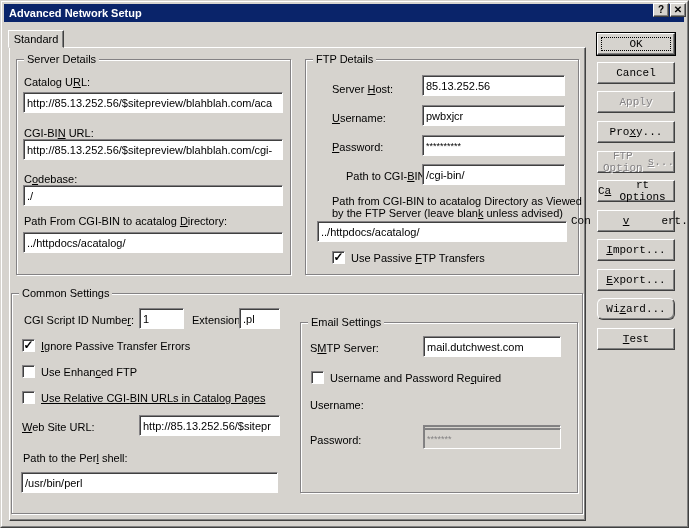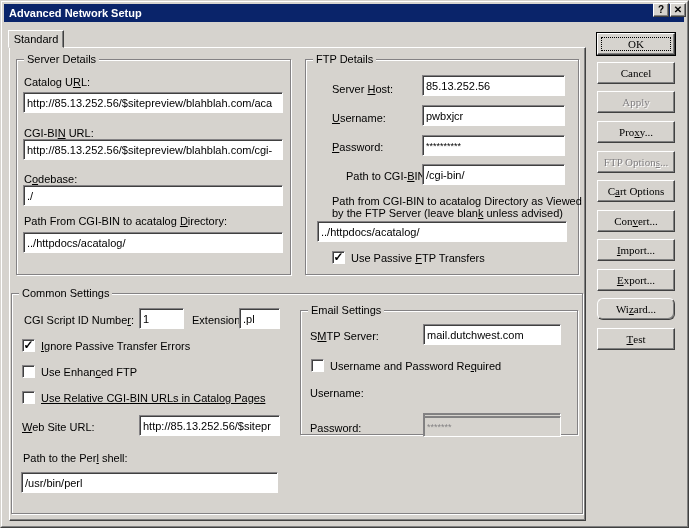--- a/index.html
+++ b/index.html
@@ -47,21 +47,21 @@
   .cbrow{position:absolute;z-index:3;display:flex;align-items:center;cursor:default;}
   .cbbox{
     width:13px;height:13px;background:#fff;box-sizing:border-box;flex:0 0 13px;
     border:1px solid;border-color:#848284 #fff #fff #848284;box-shadow:inset 1px 1px 0 #404040;
     display:flex;align-items:center;justify-content:center;
   }
   .mark{font-size:12px;font-weight:bold;line-height:10px;margin-top:-1px;}
   .cbl{margin-left:6px;white-space:nowrap;}
   .side-btn{
     position:absolute;left:596px;width:78px;height:22px;background:#D6D3CE;z-index:2;
-    font-family:Liberation Serif, serif;font-size:11px;color:#000;
+    font-family:Liberation Mono, monospace;font-size:11px;color:#000;
     border:1px solid;border-color:#fff #404040 #404040 #fff;box-shadow:inset -1px -1px 0 #808080;
     display:flex;align-items:center;justify-content:center;box-sizing:border-box;padding:0;cursor:default;
   }
   .side-btn.default{box-shadow:0 0 0 1px #000, inset -1px -1px 0 #808080;}
   .side-btn.default::after{content:"";position:absolute;inset:3px;border:1px dotted #000;}
   .side-btn.disabled{color:#848284;text-shadow:1px 1px 0 #fff;}
   .note{position:absolute;white-space:nowrap;z-index:3;}
 </style>
 </head>
 <body>
@@ -138,21 +138,21 @@
       <span class="cbbox">
           <span class="mark"></span>
         </span>
       <span class="cbl"><span>Use Relative CGI</span><span class="k">-</span><span>BIN URLs in Catalog Pages</span></span>
     </div>
     <div class="lbl" style="left:10px;top:127px;"><span></span><span class="k">W</span><span>eb Site URL:</span></div>
     <input class="edit" style="left: 127px; top: 121px; width: 141px;" readonly="" value="http://85.13.252.56/$sitepr">
     <div class="lbl" style="left:11px;top:158px;"><span>Path to the Per</span><span class="k">l</span><span> shell:</span></div>
     <input class="edit" style="left: 9px; top: 178px; width: 257px;" readonly="" value="/usr/bin/perl">
 
-    <div class="groupbox" style="left:288px;top:16px;width:278px;height:125px;">
+    <div class="groupbox" style="left:288px;top:28px;width:278px;height:171px;">
       <span class="legend">Email Settings</span>
       <div class="lbl" style="left:9px;top:19px;"><span>S</span><span class="k">M</span><span>TP Server:</span></div>
       <input class="edit" style="left: 122px; top: 13px; width: 138px;" readonly="" value="mail.dutchwest.com">
       <div class="cbrow" style="left:10px;top:48px;">
         <span class="cbbox">
             <span class="mark"></span>
           </span>
         <span class="cbl"><span>Username and Password Re</span><span class="k">q</span><span>uired</span></span>
       </div>
       <div class="lbl" style="left:9px;top:76px;"><span>Username:</span><span class="k"></span><span></span></div>
@@ -185,21 +185,21 @@
   <button class="side-btn disabled" style="top:150px;">
       <span>FTP Option</span>
       <span class="k">s</span>
       <span>...</span>
     </button>
   <button class="side-btn" style="top:179px;">
       <span>C</span>
       <span class="k">a</span>
       <span>rt Options</span>
     </button>
-  <button class="side-btn" style="top:209px;">
+  <button class="side-btn" style="top:209px;gap:32px;">
       <span>Con</span>
       <span class="k">v</span>
       <span>ert...</span>
     </button>
   <button class="side-btn" style="top:238px;">
       <span></span>
       <span class="k">I</span>
       <span>mport...</span>
     </button>
   <button class="side-btn" style="top:268px;">

